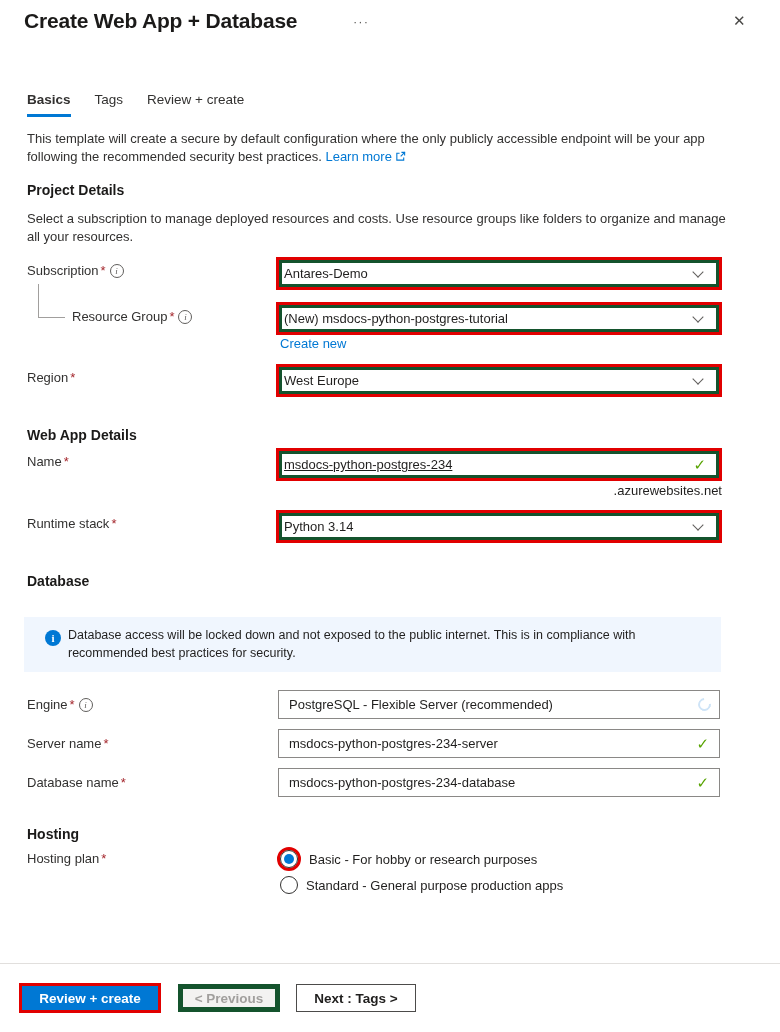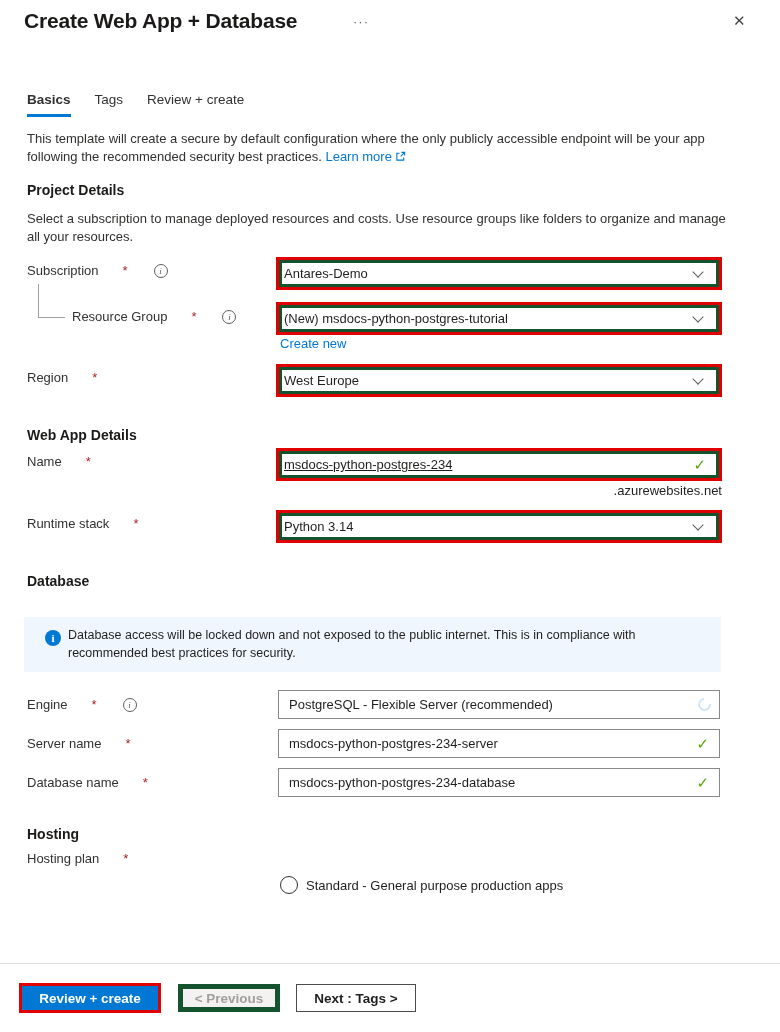--- a/index.html
+++ b/index.html
@@ -18,21 +18,21 @@
   .tab.active { font-weight:700; border-bottom:3px solid #0078d4; }
 
   
   .intro { position:absolute; left:27px; top:130px; width:708px; font-size:13px; line-height:17.5px; color:#323130; }
   .link { color:#0078d4; cursor:pointer; text-decoration:none; }
   .ext-icon { display:inline-block; vertical-align:-1px; margin-left:3px; }
   .section-heading { position:absolute; left:27px; font-size:14px; font-weight:700; color:#1b1a19; }
   .section-desc { position:absolute; left:27px; width:712px; font-size:13px; line-height:17.5px; }
 
   
-  .field-label { position:absolute; left:27px; font-size:13px; color:#323130; display:flex; align-items:center; gap:22px; }
+  .field-label { position:absolute; left:27px; font-size:13px; color:#323130; display:flex; align-items:center; gap:0; }
   .field-label.indent { left:72px; }
   .req { color:#a4262c; margin-left:2px; }
   .info-icon { display:inline-flex; width:14px; height:14px; border:1px solid #605e5c; border-radius:50%;
                font-size:9px; line-height:12px; align-items:center; justify-content:center; color:#605e5c;
                font-family:"Liberation Serif", serif; font-style:italic; cursor:pointer; margin-left:4px; }
 
   .red-frame { position:absolute; left:276px; width:446px; height:33px; border:3px solid #e10000; }
   .combo { position:relative; width:100%; height:100%; border:3px solid #14532d; background:#fff;
            display:flex; align-items:center; padding:0 30px 0 2px; font-size:13px; color:#201f1e; cursor:pointer; }
   .chevron { position:absolute; right:14px; top:50%; width:8px; height:8px; margin-top:-6px;
@@ -201,20 +201,28 @@
     <span>msdocs-python-postgres-234-database</span>
     <span class="check">✓</span>
   </div>
 
   <div class="section-heading" style="top:826px;">Hosting</div>
   <div class="field-label" style="top:851px;">
     <span>Hosting plan</span>
       <span class="req">*</span>
   </div>
 
+  <div class="radio-row" style="left:277px; top:847px;">
+    <span class="radio-ring">
+      <span class="radio">
+          <span class="dot"></span>
+        </span>
+    </span>
+    <span class="radio-label">Basic - For hobby or research purposes</span>
+  </div>
 
   <div class="radio-row" style="left:280px; top:876px;">
     <span class="radio"></span>
     <span class="radio-label">Standard - General purpose production apps</span>
   </div>
 
   <div class="footer-divider"></div>
 
   <div class="btn-frame">
     <button class="btn-primary">Review + create</button>

